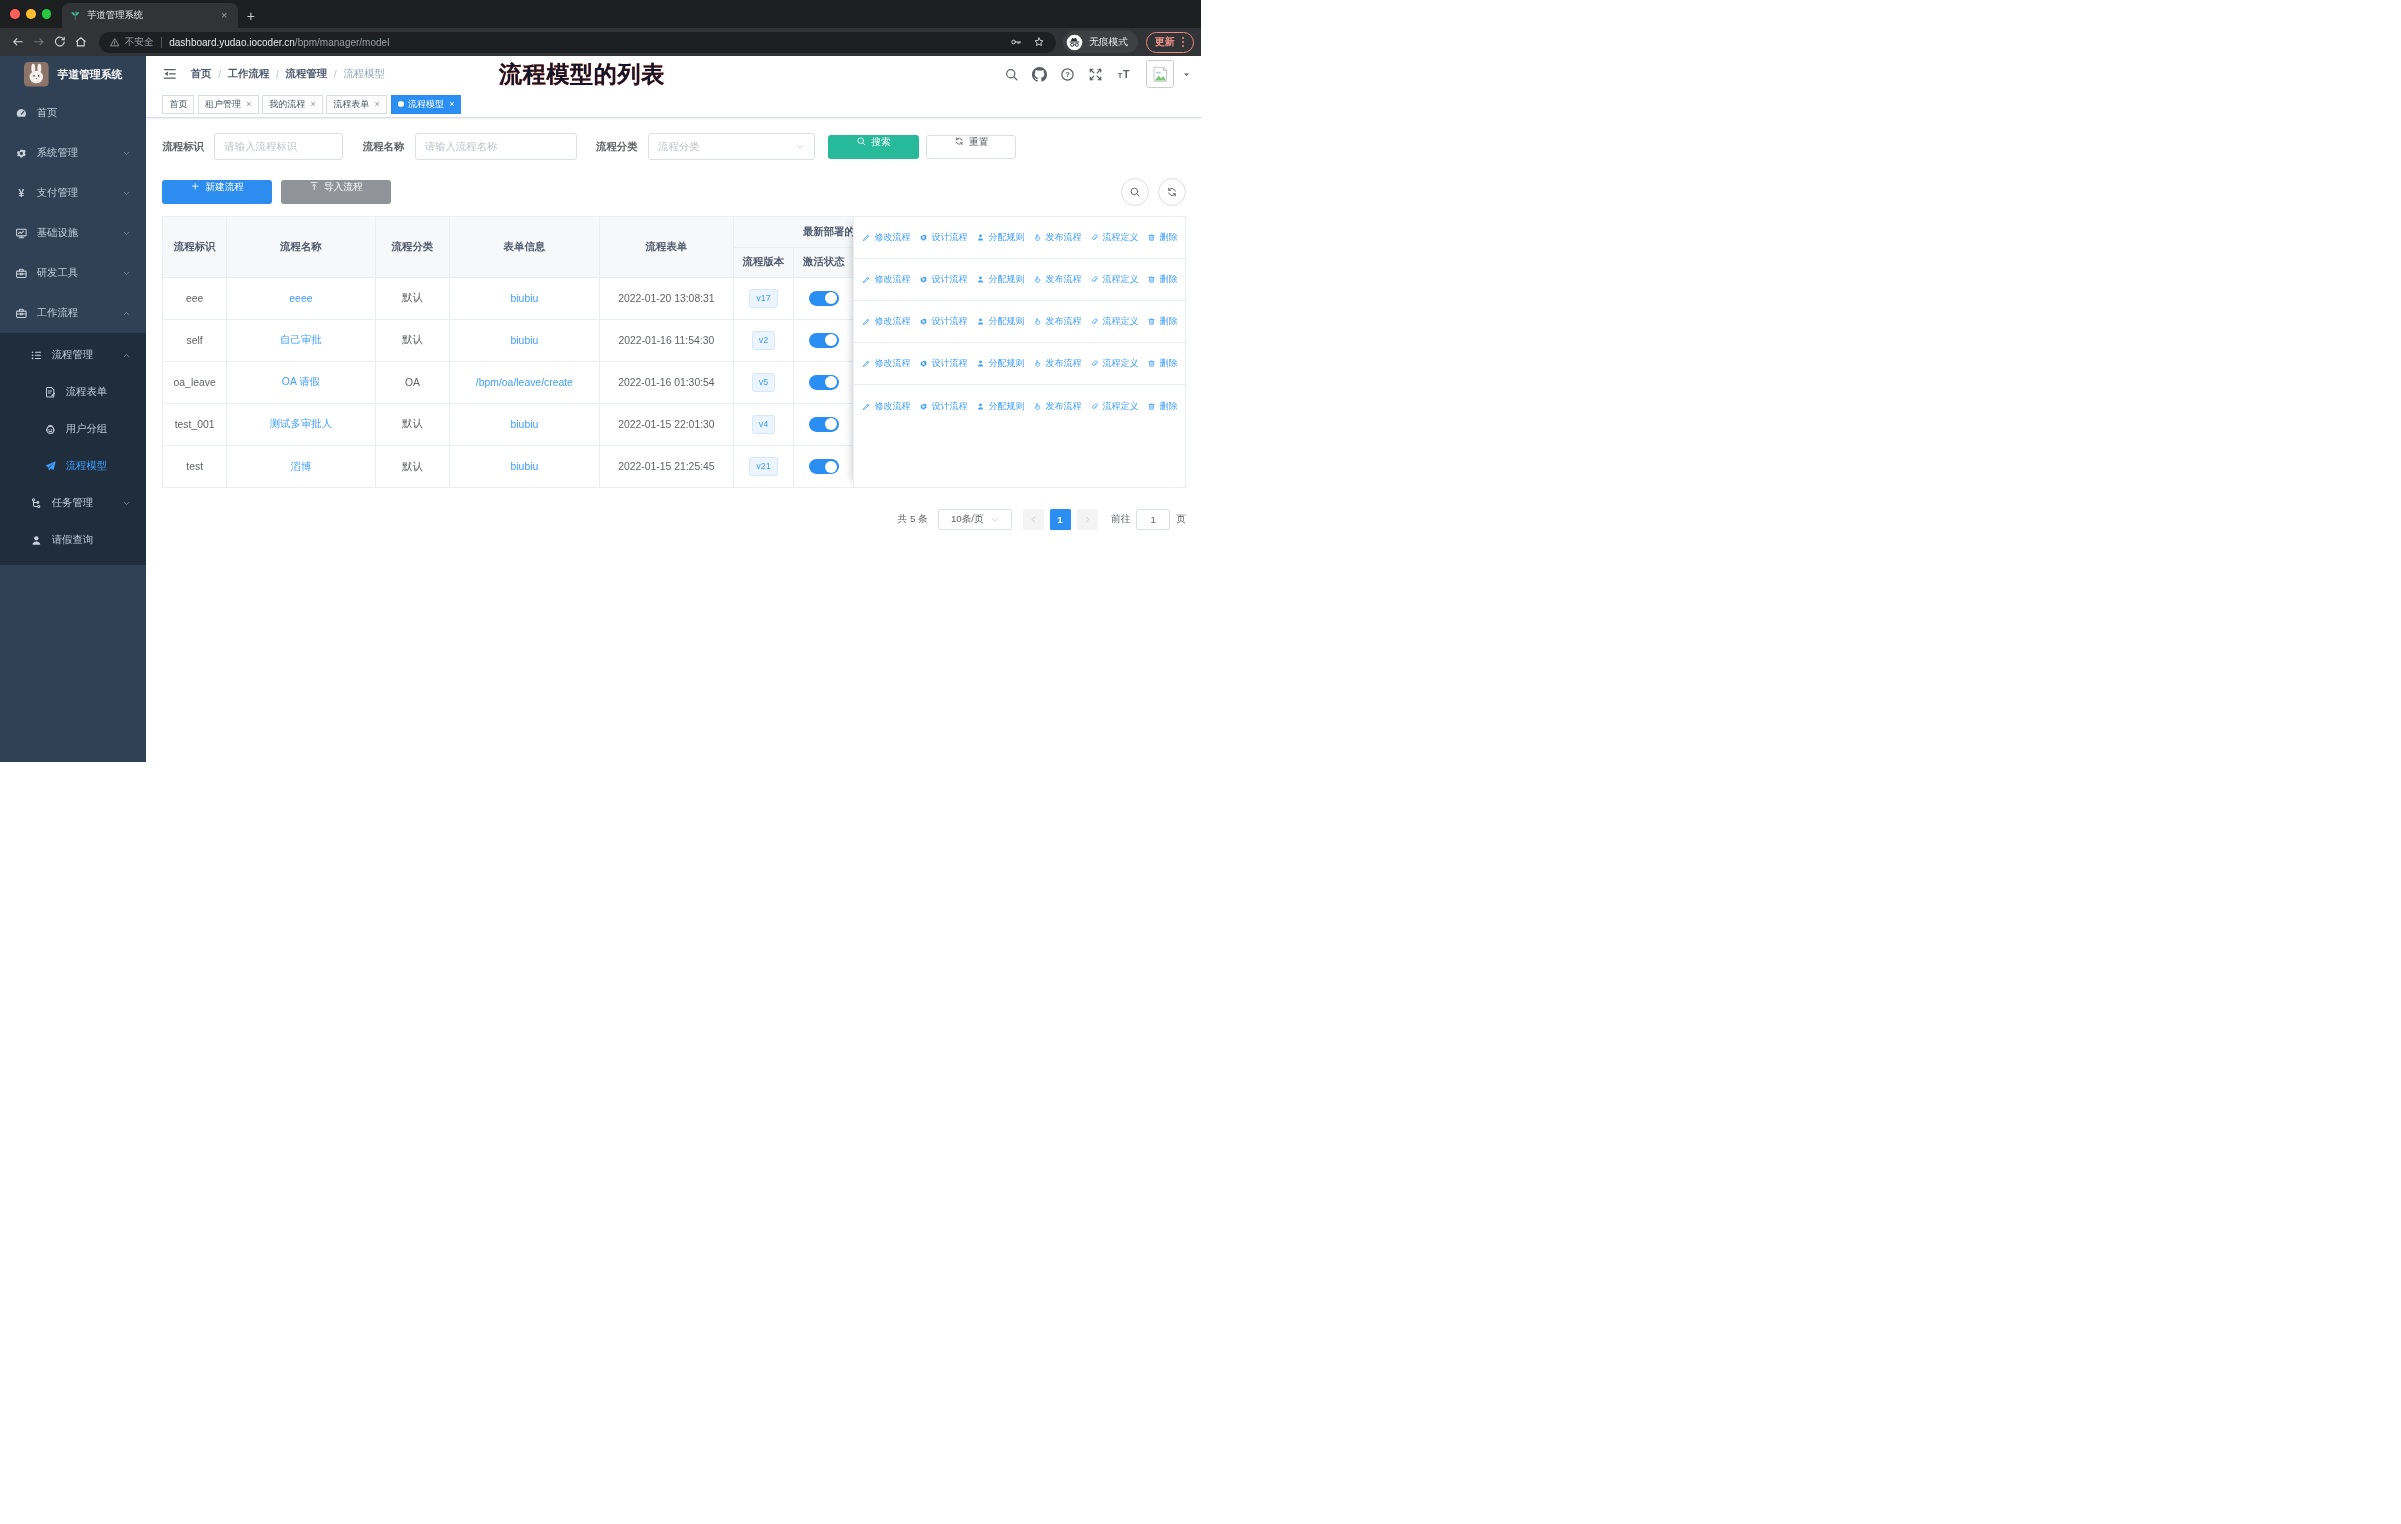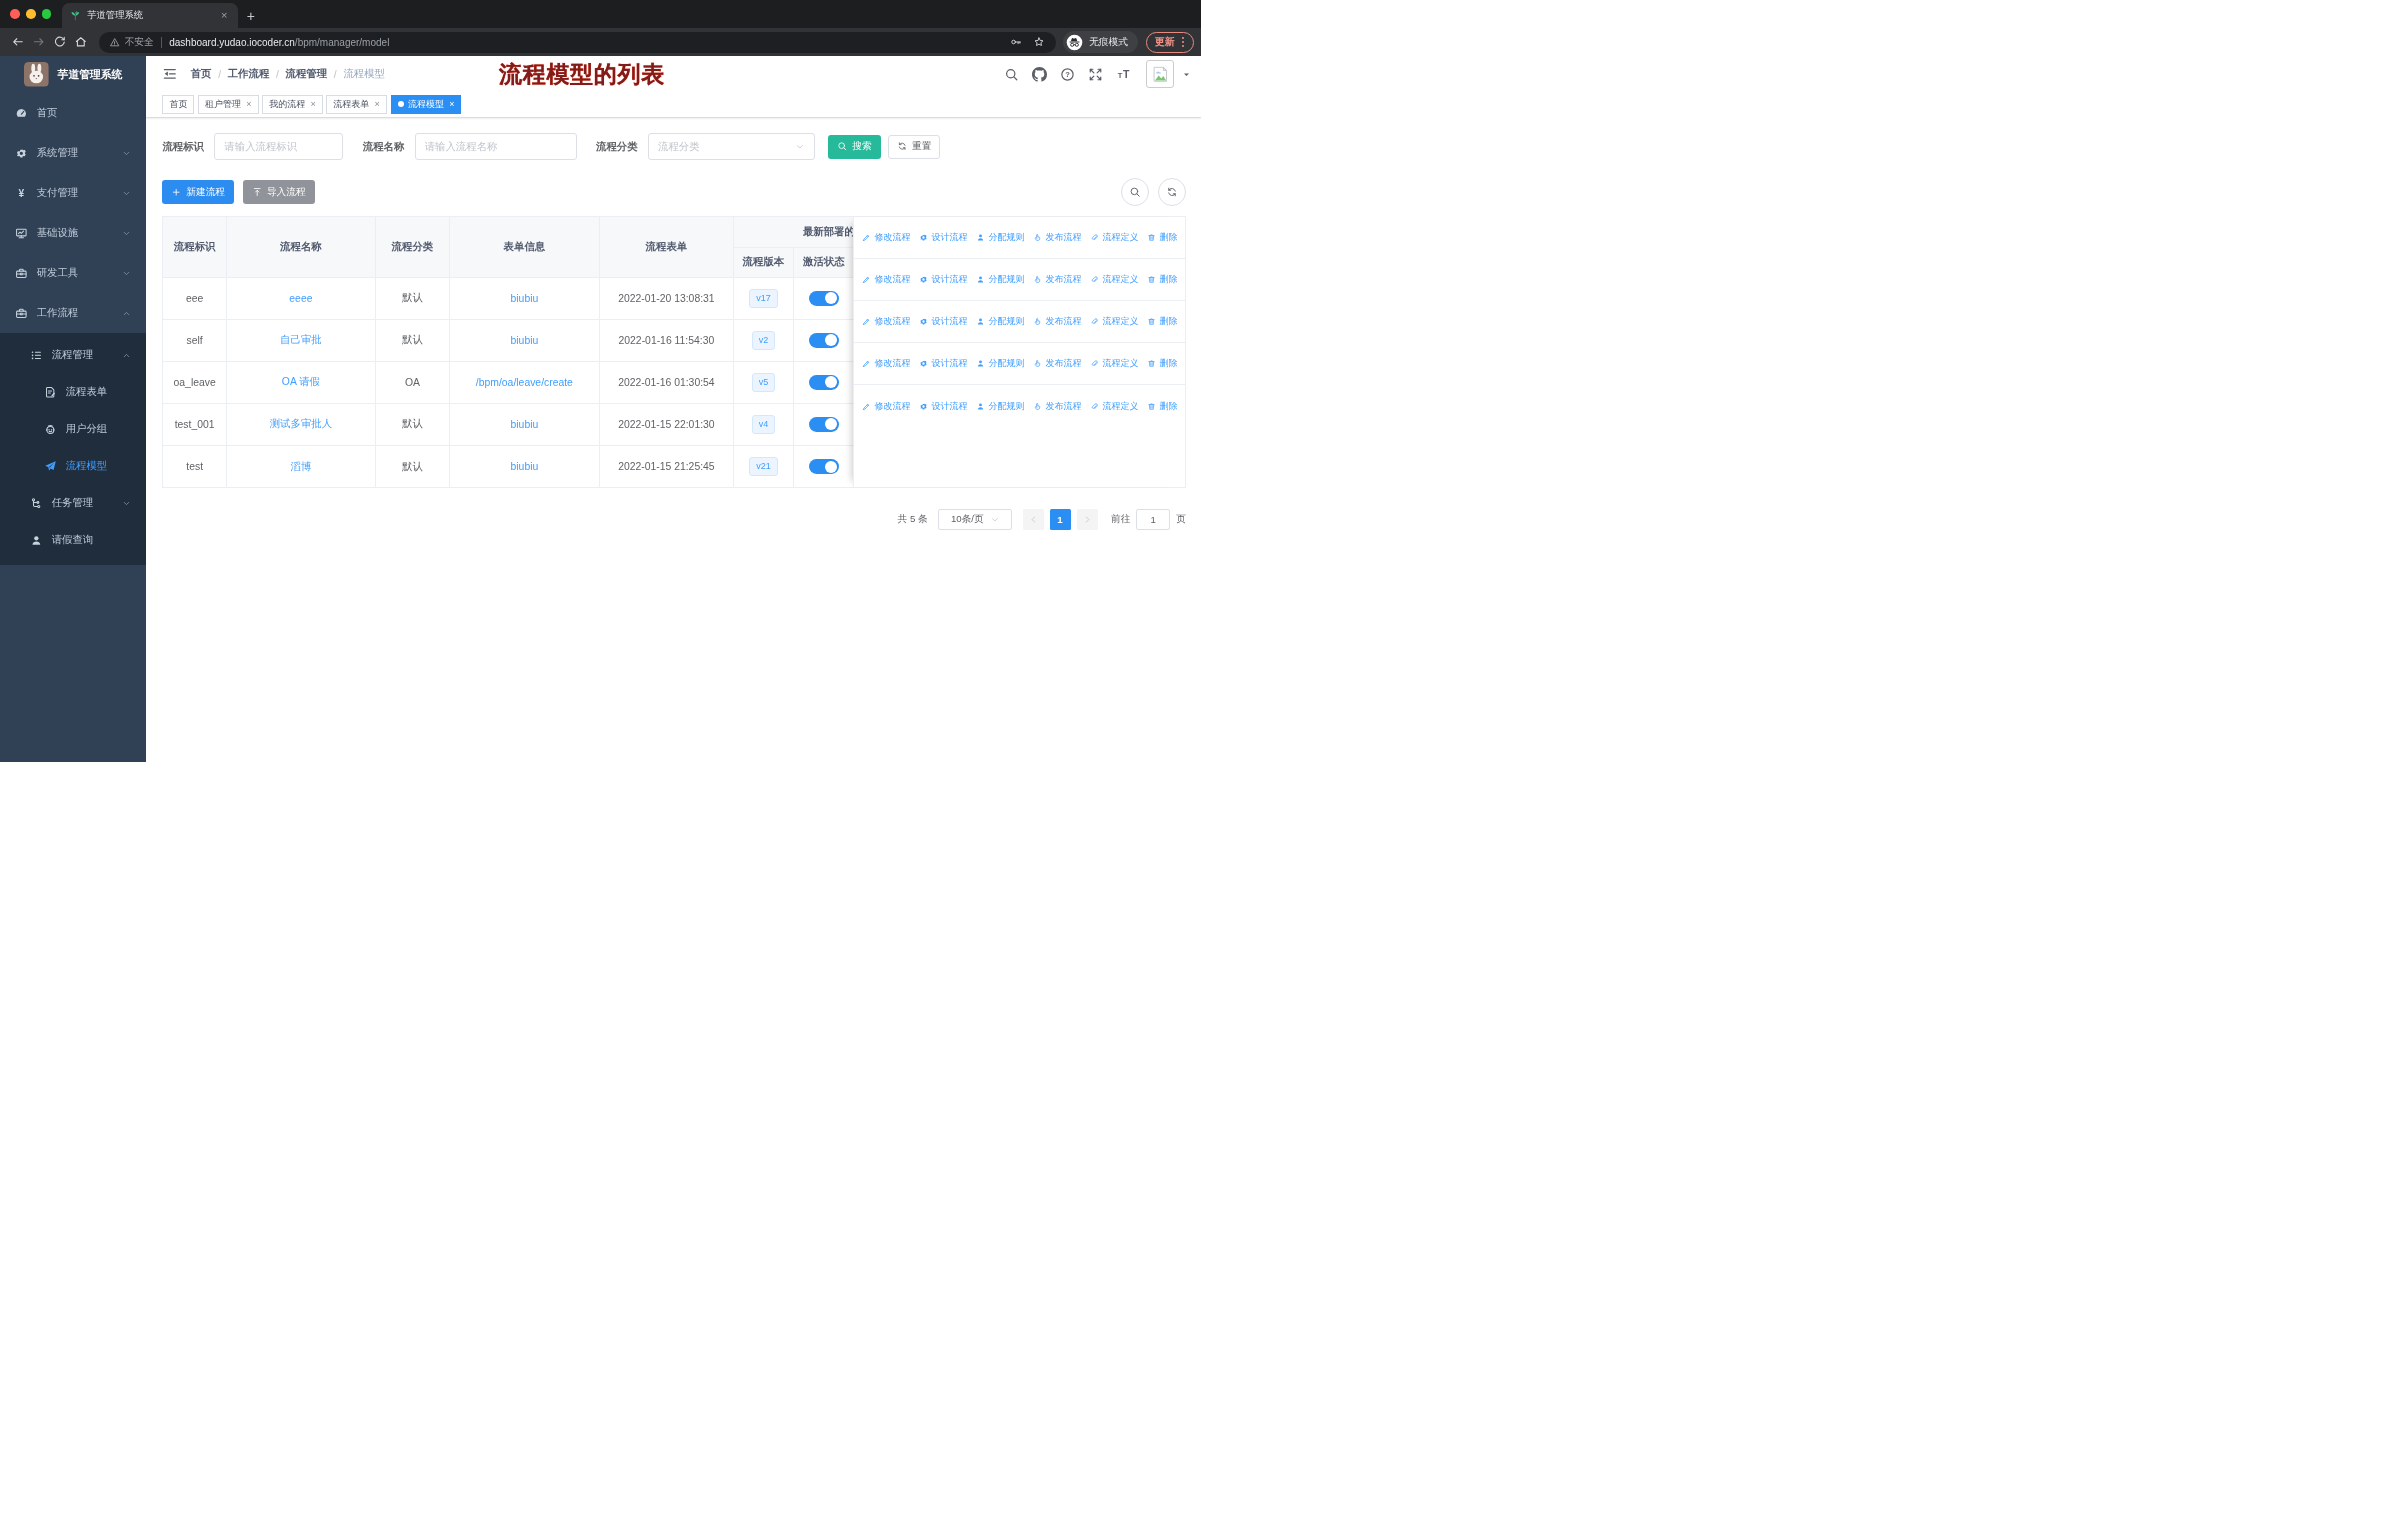--- a/index.html
+++ b/index.html
@@ -52,21 +52,21 @@
 .lv3{padding-left:44px}
 .on-mi,.on-mi .mi-ic{color:#409eff}
 
 .main{flex:1;display:flex;flex-direction:column;background:#fff;min-width:0}
 .navbar{height:36px;display:flex;align-items:center;padding:0 10.4px 0 16.4px;position:relative;flex-shrink:0}
 .burger{width:15.6px;height:15.6px;color:#5a5e66;margin-right:12.7px;cursor:pointer}
 .bc{display:flex;align-items:center;font-size:10.4px;white-space:nowrap}
 .bc .it{color:#515a6e;font-weight:bold;cursor:pointer}
 .bc .sep{color:#c0c4cc;margin:0 6.7px}
 .bc .last{color:#97a8be;font-weight:normal}
-.annotation{position:absolute;left:353px;top:50%;transform:translateY(-50%);font-size:23px;font-weight:900;color:#7f1d1d;letter-spacing:0.7px;white-space:nowrap;text-shadow:0 0 0.7px #ff2a00}
+.annotation{position:absolute;left:353px;top:50%;transform:translateY(-50%);font-size:23px;font-weight:900;color:#0f172a;letter-spacing:0.7px;white-space:nowrap;text-shadow:0 0 0.7px #ff2a00}
 .nav-right{margin-left:auto;display:flex;align-items:center;gap:3.7px}
 .nico{width:24.6px;height:24.6px;padding:4.8px;color:#5a5e66;cursor:pointer}
 .avatar-box{width:28px;height:28px;border:0.7px solid #ccc;border-radius:3px;padding:3.7px;margin-left:6px;cursor:pointer;background:#fff}
 .avatar-box svg{width:100%;height:100%;display:block}
 .caret{width:9px;height:9px;color:#5a5e66;margin-left:3.7px}
 .tagsbar{height:26px;border-bottom:0.7px solid #d8dce5;box-shadow:0 0.7px 2.2px rgba(0,0,0,.12);display:flex;align-items:center;padding-left:16.4px;gap:3.7px;flex-shrink:0;background:#fff}
 .tg{height:19.4px;border:0.7px solid #d8dce5;background:#fff;color:#495060;font-size:9px;display:flex;align-items:center;padding:0 6px;gap:4.5px;cursor:pointer;white-space:nowrap}
 .tg .x{color:#8a919c;font-size:9px;margin-left:0.7px}
 .tg.on{background:#2b8ef3;border-color:#2b8ef3;color:#fff}
 .tg.on .x{color:#fff}
@@ -74,21 +74,21 @@
 .content{padding:15px 15px 0 16.4px;flex:1;overflow:hidden}
 
 .filters{display:flex;align-items:center}
 .flabel{font-size:10.4px;font-weight:bold;color:#606266;margin-right:10.4px;white-space:nowrap}
 .fin{height:27px;border:0.7px solid #dcdfe6;border-radius:3px;padding:0 9px;font-size:10.4px;color:#606266;background:#fff;outline:none;font-family:inherit}
 .fin::placeholder{color:#c0c4cc}
 .w1{width:129px;margin-right:19.4px}
 .w2{width:162px;margin-right:19.4px}
 .sel{width:167px;height:27px;border:0.7px solid #dcdfe6;border-radius:3px;background:#fff;display:flex;align-items:center;justify-content:space-between;padding:0 9px;font-size:10.4px;color:#c0c4cc;cursor:pointer}
 .chv{width:9.7px;height:9.7px;color:#c0c4cc;flex-shrink:0}
-.btn{height:24px;border-radius:3px;display:inline-flex;align-items:center;gap:4.5px;font-size:9.7px;padding:0 8px;border:0.7px solid transparent;cursor:pointer;white-space:nowrap;font-family:inherit}
+.btn{height:24px;border-radius:3px;display:inline-flex;align-items:flex-start;gap:4.5px;font-size:9.7px;padding:0 27px;border:0.7px solid transparent;cursor:pointer;white-space:nowrap;font-family:inherit}
 .bic{width:10.4px;height:10.4px}
 .btn-search{background:#26b99a;color:#fff;margin-left:13.4px}
 .btn-reset{background:#fff;border-color:#dcdfe6;color:#606266;margin-left:7.4px}
 .toolbar{margin-top:18px;display:flex;align-items:center}
 .btn-create{background:#2d8cf0;color:#fff}
 .btn-import{background:#909399;color:#fff;margin-left:9px}
 .mini{margin-left:auto;display:flex;gap:9px}
 .circle{width:28px;height:28px;border-radius:50%;border:0.7px solid #dcdfe6;background:#fff;display:flex;align-items:center;justify-content:center;color:#606266;cursor:pointer}
 .cic{width:12px;height:12px}
 

